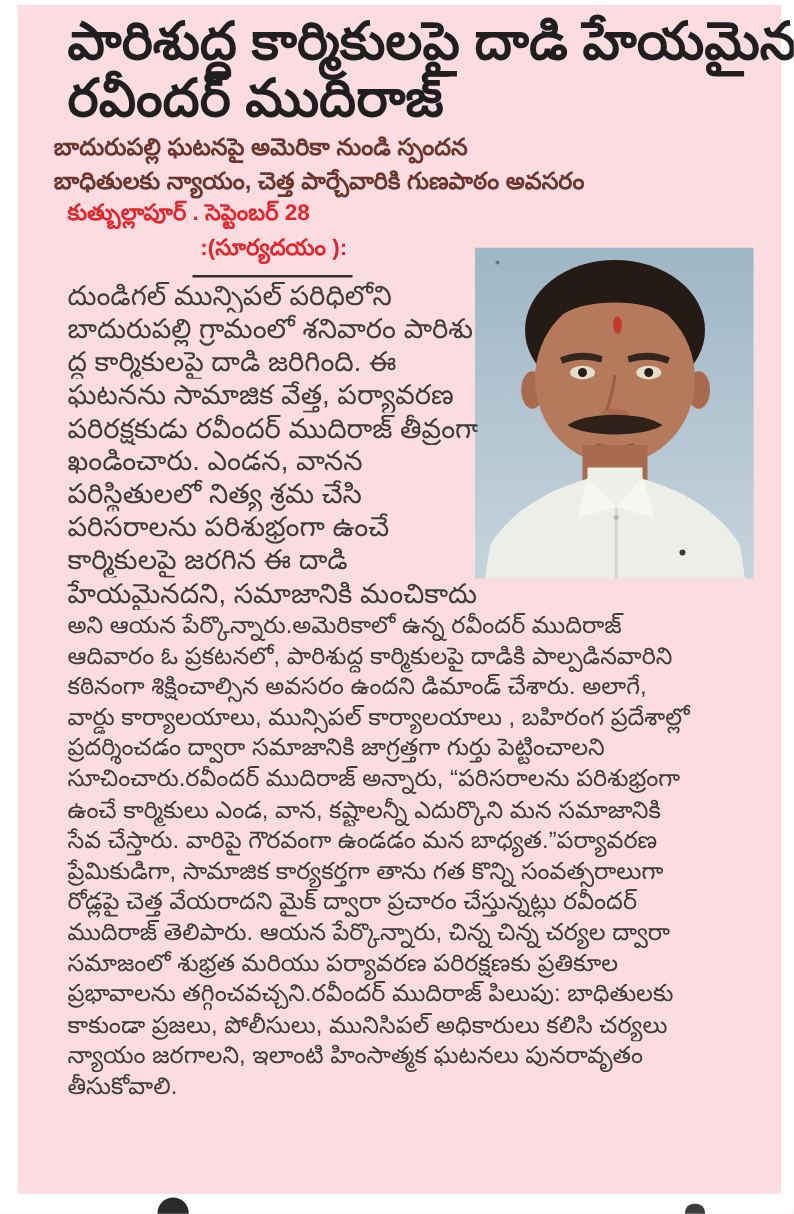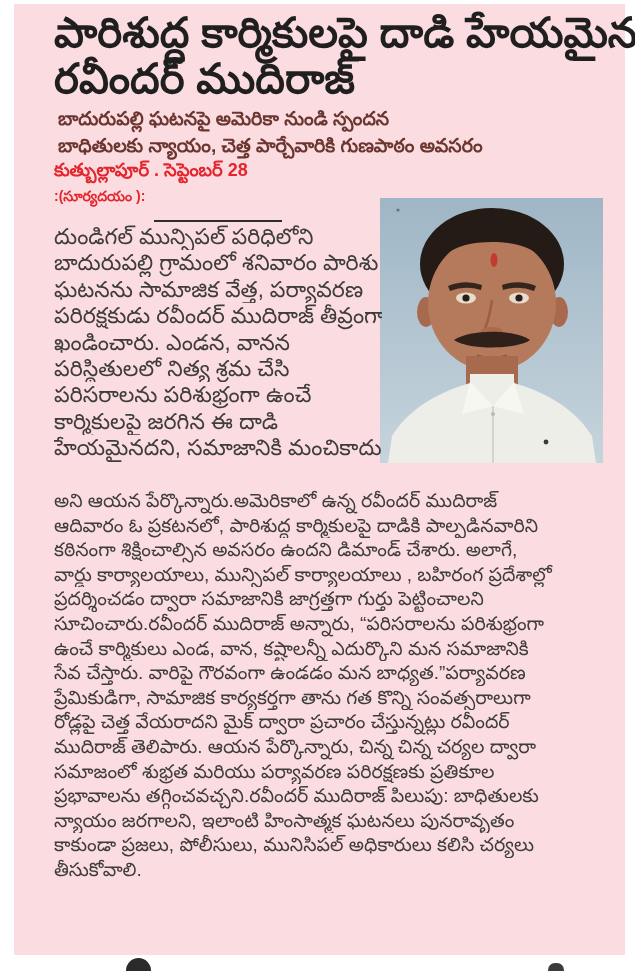--- a/index.html
+++ b/index.html
@@ -15,33 +15,33 @@
     width:611px; height:951px;
     background:var(--panel-bg,#fbdce1);
   }
   .headline {
     position:absolute; left:40px; top:6px; width:535px;
     font-size:42px; line-height:46px; font-weight:700;
     color:var(--headline,#1f1f1f);
   }
   .headline .tline { white-space:nowrap; }
   .subheads {
-    position:absolute; left:44px; top:101px; width:525px;
+    position:absolute; left:29px; top:101px; width:525px;
     font-size:19px; line-height:27px; font-weight:700;
     color:var(--subhead,#6b3630);
   }
   .subheads .tline { white-space:nowrap; }
   .dateline {
     position:absolute; left:40px; top:156px; width:330px;
     font-size:18px; font-weight:700;
     color:var(--accent-red,#e3262b);
   }
   .byline {
     position:absolute; left:40px; top:184px; width:330px;
-    font-size:14px; font-weight:700;
+    text-align:center; font-size:18px; font-weight:700;
     color:var(--accent-red,#e3262b);
   }
   .byline-rule {
     position:absolute; left:140px; top:216px; width:128px; height:2px;
     background:var(--rule,#2e2e2e);
   }
   .photo {
     position:absolute; left:366px; top:194px; width:223px; height:265px;
   }
   .col-text {
@@ -128,20 +128,21 @@
     <path d="M90,184 L113,208 L82,216 Z" fill="#f7f7f1"></path>
     <path d="M134,184 L113,208 L144,216 Z" fill="#f7f7f1"></path>
     <line x1="113" y1="208" x2="113" y2="265" stroke="#d4d4ca" stroke-width="2"></line>
     <circle cx="113" cy="216" r="2" fill="#b9b9ad"></circle>
     <circle cx="166" cy="244" r="2.4" fill="#3a3a3a"></circle>
   </svg>
 
   <div class="col-text">
       <div class="tline">దుండిగల్ మున్సిపల్ పరిధిలోని</div>
       <div class="tline">బాదురుపల్లి గ్రామంలో శనివారం పారిశు</div>
+      <div class="tline">ద్ధ కార్మికులపై దాడి జరిగింది. ఈ</div>
       <div class="tline">ఘటనను సామాజిక వేత్త, పర్యావరణ</div>
       <div class="tline">పరిరక్షకుడు రవీందర్ ముదిరాజ్ తీవ్రంగా</div>
       <div class="tline">ఖండించారు. ఎండన, వానన</div>
       <div class="tline">పరిస్థితులలో నిత్య శ్రమ చేసి</div>
       <div class="tline">పరిసరాలను పరిశుభ్రంగా ఉంచే</div>
       <div class="tline">కార్మికులపై జరగిన ఈ దాడి</div>
       <div class="tline">హేయమైనదని, సమాజానికి మంచికాదు</div>
     </div>
 
   <div class="full-text">
@@ -151,21 +152,21 @@
       <div class="tline">వార్డు కార్యాలయాలు, మున్సిపల్ కార్యాలయాలు , బహిరంగ ప్రదేశాల్లో</div>
       <div class="tline">ప్రదర్శించడం ద్వారా సమాజానికి జాగ్రత్తగా గుర్తు పెట్టించాలని</div>
       <div class="tline">సూచించారు.రవీందర్ ముదిరాజ్ అన్నారు, “పరిసరాలను పరిశుభ్రంగా</div>
       <div class="tline">ఉంచే కార్మికులు ఎండ, వాన, కష్టాలన్నీ ఎదుర్కొని మన సమాజానికి</div>
       <div class="tline">సేవ చేస్తారు. వారిపై గౌరవంగా ఉండడం మన బాధ్యత.”పర్యావరణ</div>
       <div class="tline">ప్రేమికుడిగా, సామాజిక కార్యకర్తగా తాను గత కొన్ని సంవత్సరాలుగా</div>
       <div class="tline">రోడ్లపై చెత్త వేయరాదని మైక్ ద్వారా ప్రచారం చేస్తున్నట్లు రవీందర్</div>
       <div class="tline">ముదిరాజ్ తెలిపారు. ఆయన పేర్కొన్నారు, చిన్న చిన్న చర్యల ద్వారా</div>
       <div class="tline">సమాజంలో శుభ్రత మరియు పర్యావరణ పరిరక్షణకు ప్రతికూల</div>
       <div class="tline">ప్రభావాలను తగ్గించవచ్చని.రవీందర్ ముదిరాజ్ పిలుపు: బాధితులకు</div>
+      <div class="tline">కాకుండా ప్రజలు, పోలీసులు, మునిసిపల్ అధికారులు కలిసి చర్యలు</div>
       <div class="tline">న్యాయం జరగాలని, ఇలాంటి హింసాత్మక ఘటనలు పునరావృతం</div>
-      <div class="tline">కాకుండా ప్రజలు, పోలీసులు, మునిసిపల్ అధికారులు కలిసి చర్యలు</div>
       <div class="tline">తీసుకోవాలి.</div>
     </div>
 
 </div>
 
 <div class="frag-left"></div>
 <div class="frag-right"></div>
 
 </body></html>

